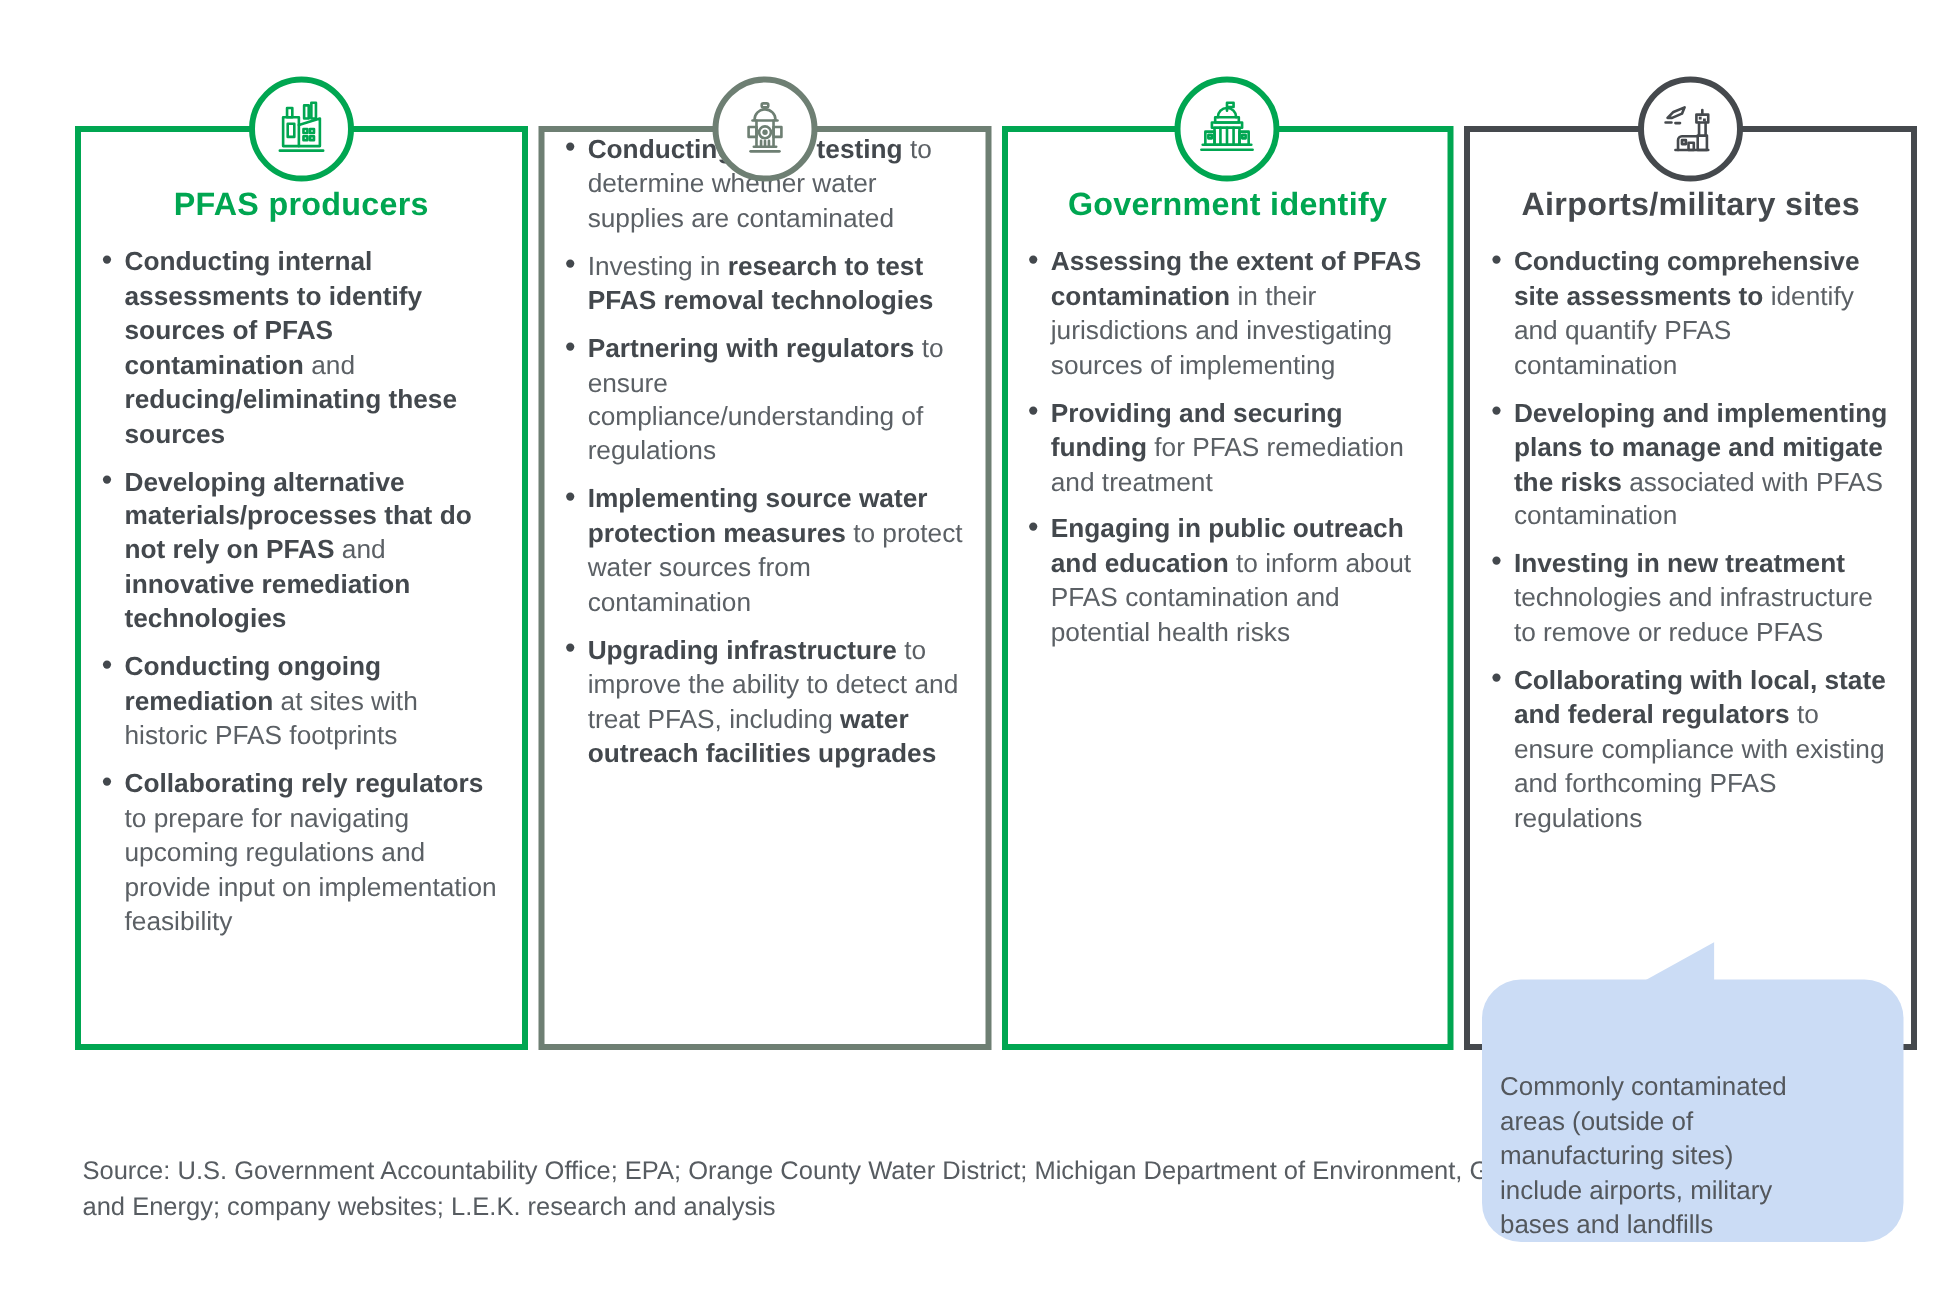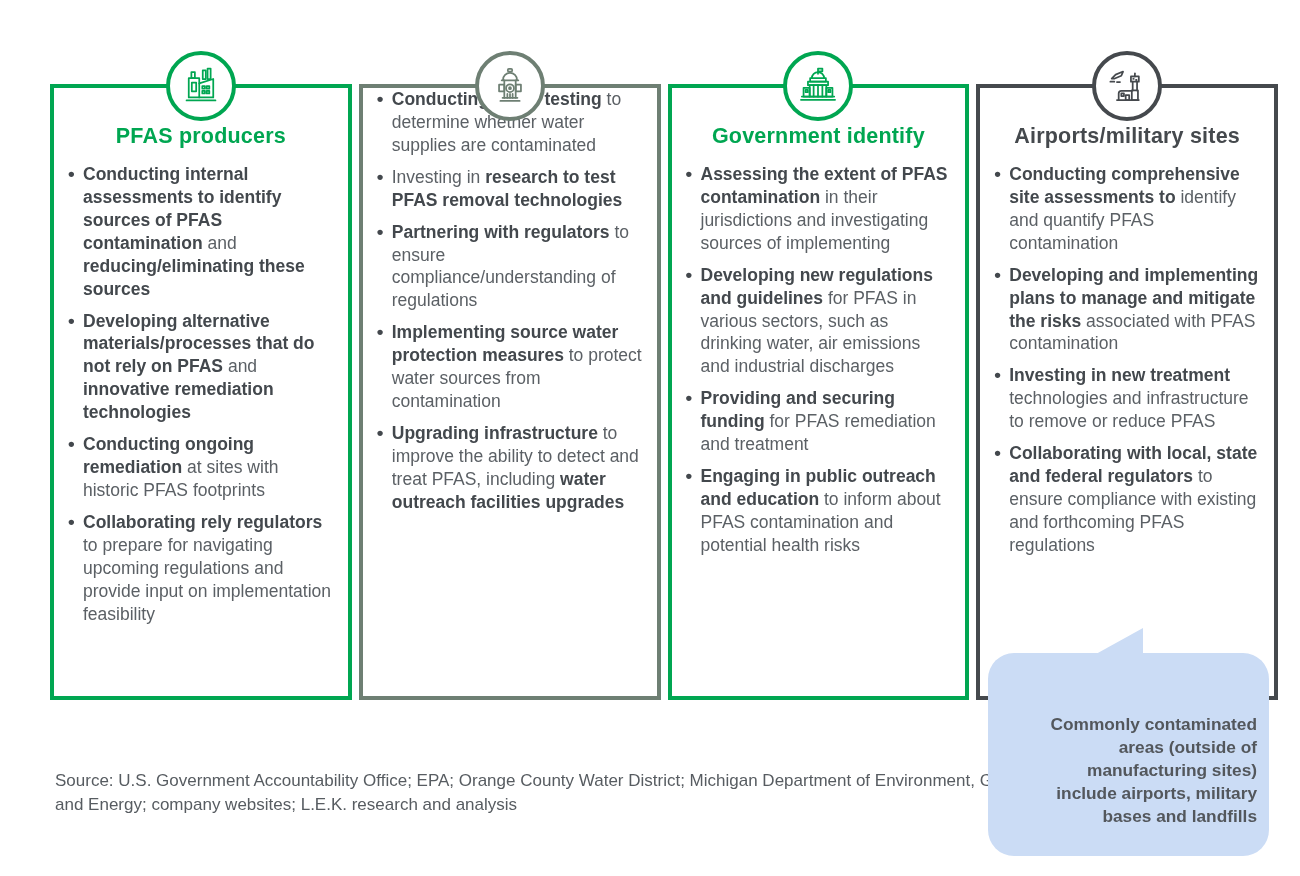--- a/index.html
+++ b/index.html
@@ -25,22 +25,22 @@
   .title{margin:36px 0 14px;text-align:center;font-size:21.5px;font-weight:bold;letter-spacing:.2px;}
   .green .title{color:var(--green);}
   .slate .title{color:var(--slate);}
   .dark .title{color:var(--dark);}
   ul.bullets{list-style:none;margin:0;padding:0;font-size:17.5px;line-height:1.31;color:var(--text);}
   ul.bullets li{position:relative;padding-left:16px;margin-bottom:9px;}
   ul.bullets li::before{content:"\2022";position:absolute;left:1px;top:-1px;color:var(--textbold);
                         font-size:19px;font-weight:bold;}
   .b{font-weight:bold;color:var(--textbold);}
   .callout{position:absolute;left:988px;top:653px;width:281px;box-sizing:border-box;
-           background:var(--bubble);border-radius:26px;padding:14px 12px 28px;text-align:right;
-           font-size:17.3px;line-height:1.33;color:#53575C;white-space:pre-line;z-index:5;font-weight:bold;}
+           background:var(--bubble);border-radius:26px;padding:14px 12px 0;text-align:left;
+           font-size:17.3px;line-height:1.33;color:#53575C;white-space:pre-line;z-index:5;}
   .callout-tail{position:absolute;top:-25px;left:108px;width:47px;height:26px;background:var(--bubble);
                 clip-path:polygon(100% 0,100% 100%,0 100%);}
   .footnotes{position:absolute;left:55px;top:769px;width:1218px;font-size:17px;line-height:1.4;
              color:#575C61;}
   .footnotes p{margin:0 0 5px;white-space:pre-line;}
 </style>
 </head>
 <body style="--green: #00A651; --slate: #6E7F73; --dark: #45494D; --bubble: #CBDCF5; --text: #5B6065; --textbold: #43484D;">
 
 <div class="boxes">
@@ -109,21 +109,20 @@
         <rect x="33.5" y="26" width="7" height="10"></rect>
         <rect x="9.8" y="28.5" width="2.6" height="2.6"></rect>
         <rect x="35.6" y="28.5" width="2.6" height="2.6"></rect>
         <path d="M5.5 36 h37"></path>
         <path d="M4.5 39.8 h39"></path>
       </svg>
     </div>
     <div class="title">Government identify</div>
     <ul class="bullets">
         <li><span class="b">Assessing the extent of PFAS contamination</span><span> in their jurisdictions and investigating sources of implementing</span></li>
-        <li><span class="b">Developing new regulations and guidelines</span><span> for PFAS in various sectors, such as drinking water, air emissions and industrial discharges</span></li>
         <li><span class="b">Providing and securing funding</span><span> for PFAS remediation and treatment</span></li>
         <li><span class="b">Engaging in public outreach and education</span><span> to inform about PFAS contamination and potential health risks</span></li>
       </ul>
   </div>
 
   <div class="box dark">
     <div class="badge">
       <svg viewBox="0 0 48 48" width="42" height="42" fill="none" stroke="currentColor" stroke-width="2" stroke-linejoin="round" stroke-linecap="round">
         <path d="M6.5 15.5 l4.5 -4.5 8.5 -3.5 -2 4.8 -7.5 3.2 z"></path>
         <path d="M5 19 h4.5 M12.5 19.5 h3.5"></path>

